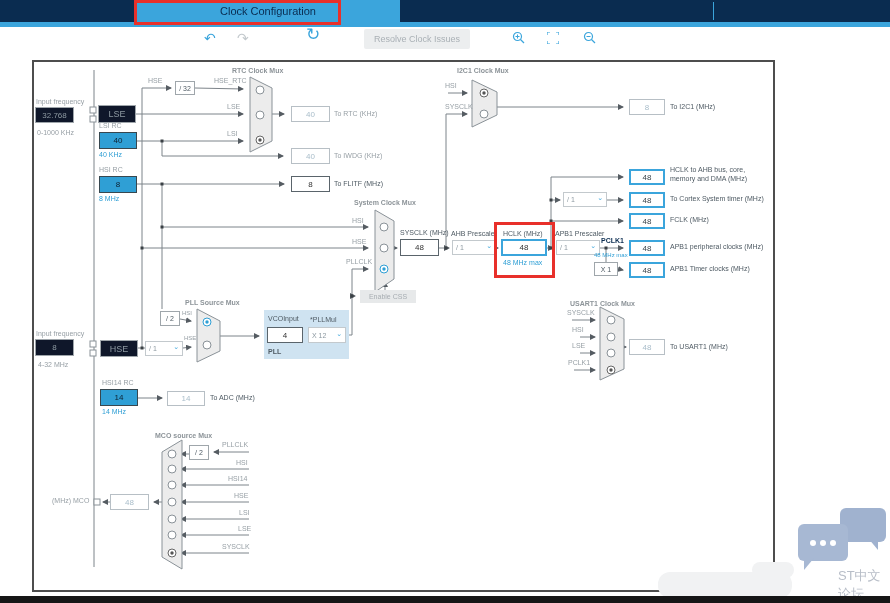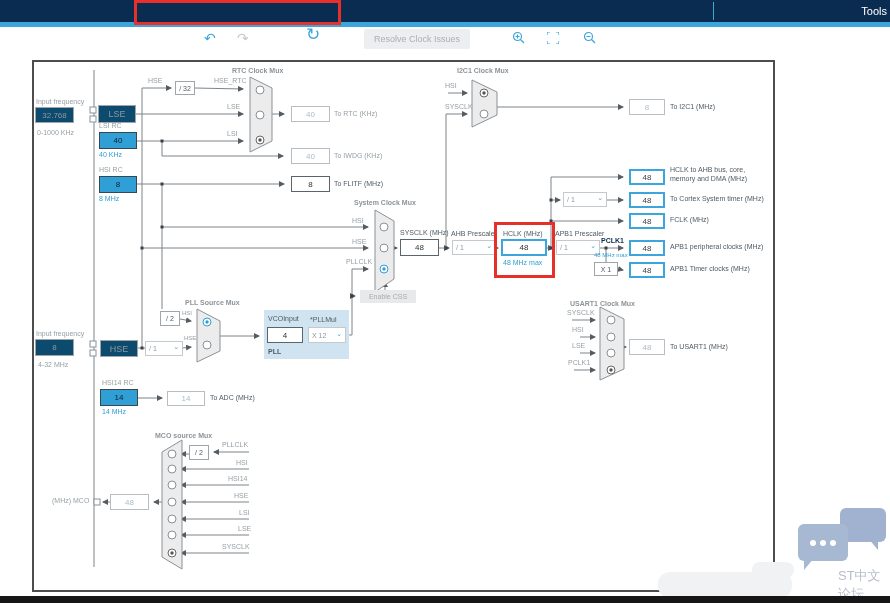--- a/index.html
+++ b/index.html
@@ -22,21 +22,21 @@
   #canvas{left:32px;top:60px;width:739px;height:528px;background:#fff;border:2px solid #4d4d4d;}
   
   .lbl{font-size:7px;line-height:8px;color:#98a0a6;white-space:nowrap;}
   .lbl-d{color:#4e5a63;}
   .lbl-b{color:#2f9fd5;}
   .lbl-n{color:#0a2c50;font-weight:bold;}
   .title{font-size:7px;font-weight:bold;color:#8d9499;white-space:nowrap;}
   
   .vbox{display:flex;align-items:center;justify-content:center;font-size:8px;box-sizing:border-box;}
   .box-blue{background:#2f9fd5;border:1px solid #37474f;color:#0d2030;}
-  .box-gray{background:#0c4a6e;border:1px solid #9fa6ab;color:#8d99a1;text-align:center;}
+  .box-gray{background:#0f172a;border:1px solid #9fa6ab;color:#8d99a1;text-align:center;}
   .box-out{background:#fff;border:1px solid #b7bfc5;color:#a9bdca;}
   .box-dark{background:#fff;border:1px solid #5a646b;color:#333;}
   .box-hl{background:#fff;border:2px solid #3ba5dc;color:#333;}
   .box-48{background:#fff;border:2px solid #3ba5dc;color:#3b454c;}
   .dd{background:#fff;border:1px solid #c3c9cd;color:#8d99a1;font-size:7px;display:flex;
       align-items:center;justify-content:space-between;padding:0 3px;box-sizing:border-box;cursor:pointer;}
   .car::after{content:"\2304";color:#3ba5dc;font-size:7px;line-height:5px;position:relative;top:-2px;}
   .smallbox{background:#fff;border:1px solid #9fa6ab;color:#4e5a63;font-size:7px;display:flex;
       align-items:center;justify-content:center;box-sizing:border-box;}
   #css-btn{background:#e7e9ea;color:#a7adb2;font-size:7px;text-align:center;line-height:13px;cursor:pointer;}
@@ -46,21 +46,21 @@
   .wmtext{font-size:13px;color:#b8bec8;}
   .blob{background:#f1f2f3;border-radius:12px;}
   #botbar{left:0;top:596px;width:890px;height:7px;background:#161616;}
 </style>
 </head>
 <body>
 
 <div id="page">
 
   <div class="abs" id="tabbar"></div>
-  <div class="abs tab" id="tab-tools">Tools</div>
+  <div class="abs tab" id="tab-active">Clock Configuration</div>
   <div class="abs" id="tabsep"></div>
   <div class="abs" id="bluestrip"></div>
 
   <div class="abs tbicon" style="left:204px;top:31px;">↶</div>
   <div class="abs tbicon" style="left:237px;top:31px;color:#c3c9cd;">↷</div>
   <div class="abs tbicon" style="left:306px;top:28px;font-size:17px;">↻</div>
   <div class="abs" id="resolve-btn">Resolve Clock Issues</div>
   <svg class="abs" style="left:512px;top:31px;" width="14" height="14">
     <circle cx="5.5" cy="5.5" r="4" fill="none" stroke="#3ba5dc" stroke-width="1.2"></circle>
     <line x1="8.5" y1="8.5" x2="12" y2="12" stroke="#3ba5dc" stroke-width="1.2"></line>

